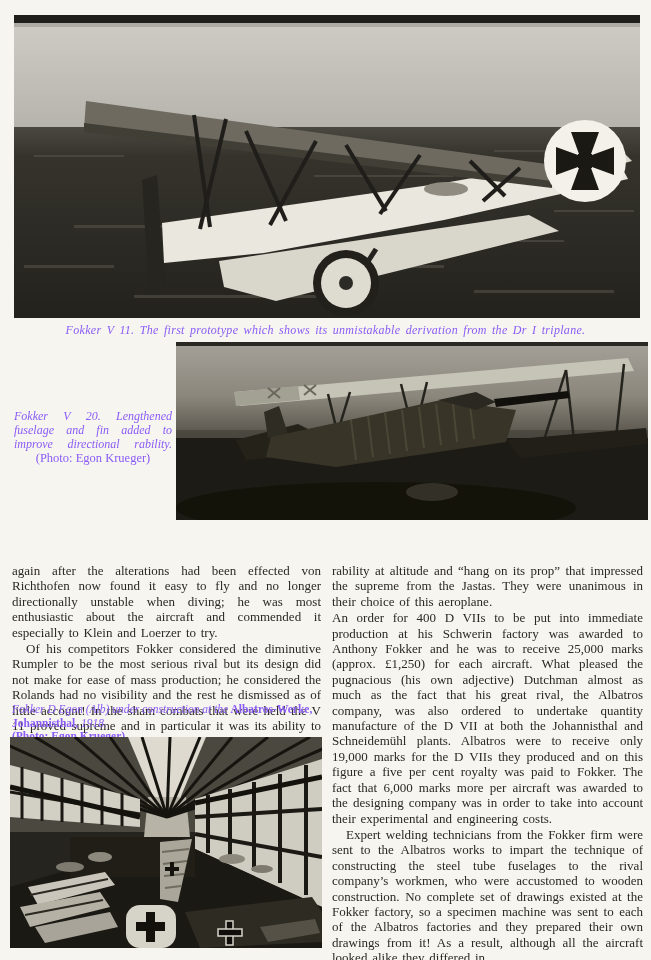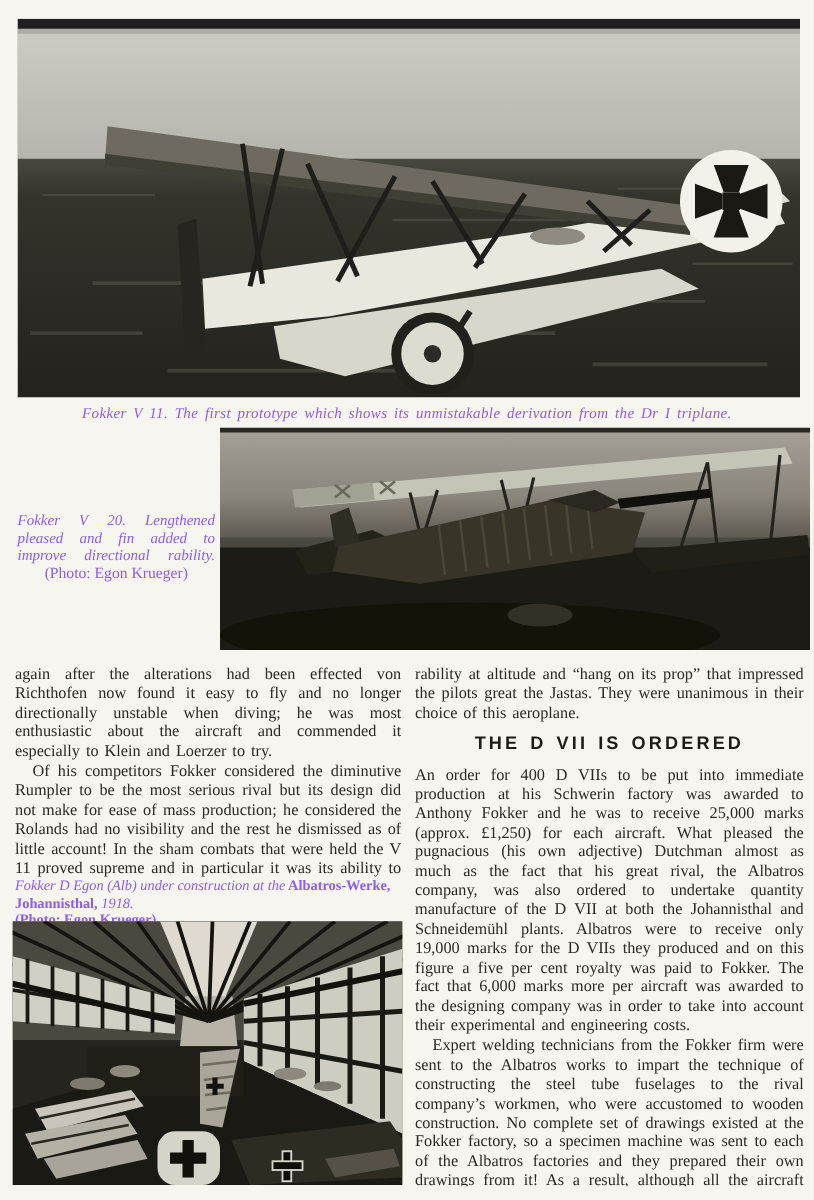--- a/index.html
+++ b/index.html
@@ -17,21 +17,21 @@
 
   .caption{font-style:italic;font-size:12px;line-height:14px;color:#8b5cf6;}
   #caption-v11{position:absolute;top:323px;left:0;width:651px;text-align:center;letter-spacing:.3px;word-spacing:2px;}
   #caption-v18{position:absolute;left:14px;top:409px;width:158px;}
   #caption-v18 .cl{text-align:justify;text-align-last:justify;}
   #caption-v18 .cl.last{text-align-last:center;font-style:normal;font-size:12.5px;}
   #caption-factory{position:absolute;left:12px;top:703px;width:308px;font-size:11.5px;line-height:13.5px;}
   #caption-factory .line2{display:flex;justify-content:space-between;flex-direction:column;}
   .roman{font-style:normal;font-weight:bold;}
 
-  .col{position:absolute;font-size:13px;line-height:15.4px;text-align:justify;word-spacing:1.5px;}
+  .col{position:absolute;font-size:13px;line-height:15.4px;text-align:justify;word-spacing:1.5px;margin-top:32px;}
   #col-left{left:12px;top:531px;width:309px;height:172px;overflow:hidden;}
   #col-right{left:332px;top:531px;width:311px;height:418px;overflow:hidden;}
   .col p{margin:0;}
   .col p.indent{text-indent:14px;}
   .col p + p{margin-top:1px;}
   .section-heading{
     font-family:"Liberation Sans","DejaVu Sans",sans-serif;
     font-weight:bold;font-size:14.5px;letter-spacing:2.5px;
     text-align:center;margin:11px 0 8px 0;color:#1d1c18;
   }
@@ -168,21 +168,21 @@
       <polygon points="318,57 392,49 394,56 320,65" fill="#11100c"></polygon>
 
       <polygon points="330,98 470,86 472,102 345,116" fill="#211f18"></polygon>
       <ellipse cx="200" cy="166" rx="200" ry="26" fill="#121108" opacity="0.8"></ellipse>
       <ellipse cx="256" cy="150" rx="26" ry="9" fill="#4a463a" opacity="0.6"></ellipse>
     </svg>
   </div>
 
   <div class="caption" id="caption-v18">
     <div class="cl">Fokker V 20. Lengthened</div>
-    <div class="cl">pleased and fin added to</div>
+    <div class="cl">fuselage and fin added to</div>
     <div class="cl">improve directional rability.</div>
     <div class="cl last">(Photo: Egon Krueger)</div>
   </div>
 
   <div class="col" id="col-left">
     <p>again after the alterations had been effected von Richthofen now found it easy to fly and no longer directionally unstable when diving; he was most enthusiastic about the aircraft and commended it especially to Klein and Loerzer to try.</p>
     <p class="indent">Of his competitors Fokker considered the diminutive Rumpler to be the most serious rival but its design did not make for ease of mass production; he considered the Rolands had no visibility and the rest he dismissed as of little account! In the sham combats that were held the V 11 proved supreme and in particular it was its ability to retain its manœuv-</p>
   </div>
 
   <div class="caption" id="caption-factory">
@@ -270,19 +270,18 @@
 
         <polygon points="175,175 302,160 312,175 312,205 190,211" fill="#2e2b22"></polygon>
         <rect x="216" y="184" width="7" height="24" fill="#0f0e0a" stroke="#d6d3c8" stroke-width="1.5"></rect>
         <rect x="208" y="192" width="24" height="7" fill="#0f0e0a" stroke="#d6d3c8" stroke-width="1.5"></rect>
         <polygon points="250,190 305,182 310,196 258,205" fill="#555146"></polygon>
       </g>
     </svg>
   </div>
 
   <div class="col" id="col-right">
-    <p><span>rability at altitude and “hang on its prop” that impressed the pilots great the </span><span class="it">Jastas</span><span>. They were unanimous in their choice of this aeroplane.</span></p>
-    <h2 class="section-heading">THE D VII IS ORDERED</h2>
+    <p><span>rability at altitude and “hang on its prop” that impressed the supreme from the </span><span class="it">Jastas</span><span>. They were unanimous in their choice of this aeroplane.</span></p>
     <p><span>An order for 400 D VIIs to be put into immediate production at his Schwerin factory was awarded to Anthony Fokker and he was to receive 25,000 marks (approx. £1,250) for each aircraft. What pleased the pugnacious (his own adjective) Dutchman almost as much as the fact that his great rival, the Albatros company, was also ordered to undertake quantity manufacture of the D VII at both the </span><span class="it">Johannisthal</span><span> and </span><span class="it">Schneidemühl</span><span> plants. Albatros were to receive only 19,000 marks for the D VIIs they produced and on this figure a five per cent royalty was paid to Fokker. The fact that 6,000 marks more per aircraft was awarded to the designing company was in order to take into account their experimental and engineering costs.</span></p>
     <p class="indent">Expert welding technicians from the Fokker firm were sent to the Albatros works to impart the technique of constructing the steel tube fuselages to the rival company’s workmen, who were accustomed to wooden construction. No complete set of drawings existed at the Fokker factory, so a specimen machine was sent to each of the Albatros factories and they prepared their own drawings from it! As a result, although all the aircraft looked alike they differed in</p>
   </div>
 
 </div>
 
 </body></html>

